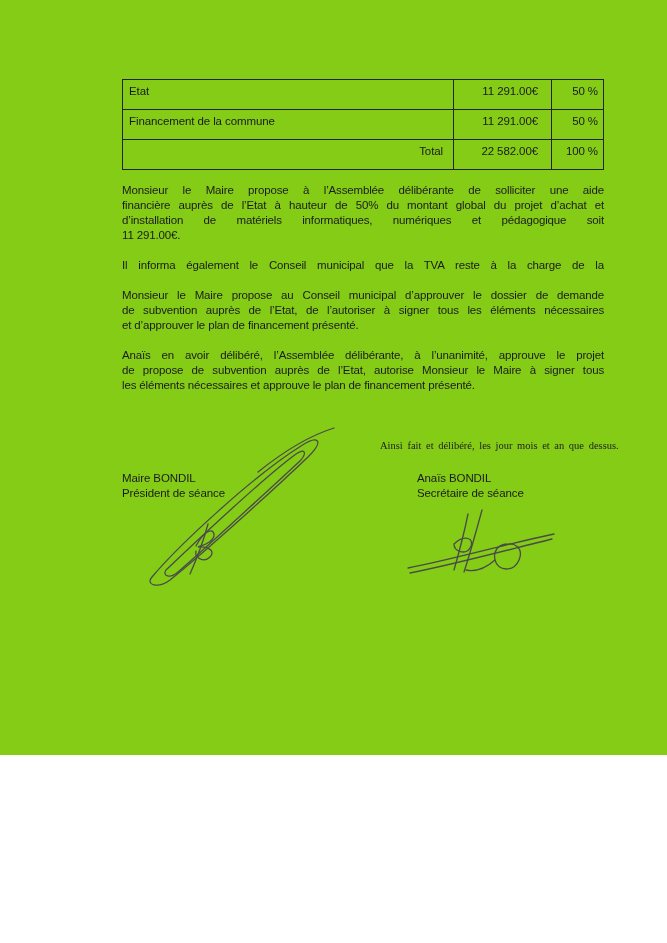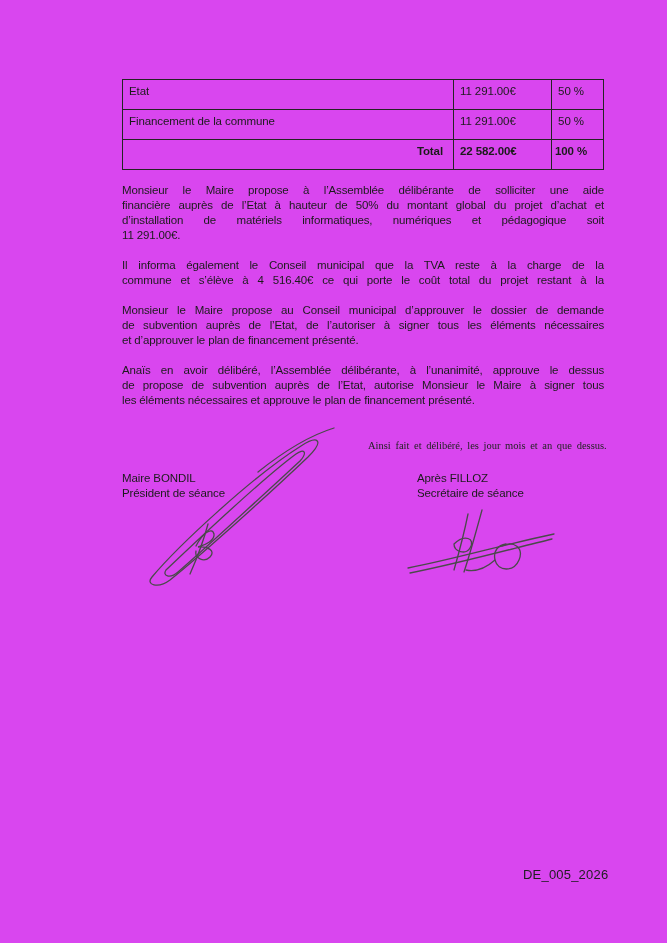--- a/index.html
+++ b/index.html
@@ -1,46 +1,46 @@
 <!DOCTYPE html>
 <html><head>
 <meta charset="utf-8">
 <style>
   html,body { margin:0; padding:0; background:#ffffff; }
   .page {
-    position:relative; width:667px; height:943px; background:#d946ef;
+    position:relative; width:667px; height:755px; background:#84cc16;
     font-family:"Liberation Sans", sans-serif; color:#1b1b1b; overflow:hidden;
   }
 
   
   .fin-table {
     position:absolute; left:122px; top:79px; width:481px;
     border-collapse:collapse; table-layout:fixed;
   }
   .fin-table td {
     border:1.5px solid #242424; font-size:11.5px; letter-spacing:-0.1px;
     padding:5px 6px 4px 6px; height:20px; vertical-align:top; white-space:nowrap;
   }
-  .fin-table .amount { padding-right:20px; }
-  .fin-table .pct { text-align:center; padding-left:2px; padding-right:15px; }
-  .fin-table .total-row td { font-weight:bold; }
+  .fin-table .amount { text-align:right; padding-right:13px; }
+  .fin-table .pct { text-align:right; padding-left:2px; padding-right:5px; }
+  .fin-table .total-row td { font-weight:normal; }
   .fin-table .total-label { text-align:right; padding-right:10px; }
 
   
   .textcol { position:absolute; left:122px; top:183px; width:482px; }
   .para { margin:0 0 15px 0; }
   .line {
     font-size:11.5px; line-height:15px; letter-spacing:-0.15px;
     white-space:nowrap; text-align:left;
   }
   .line.j { text-align:justify; text-align-last:justify; }
   .u { }
 
   .closing {
-    position:absolute; left:368px; top:440px;
+    position:absolute; left:380px; top:440px;
     font-family:"Liberation Serif", serif; font-size:10.5px; color:#222;
     word-spacing:2px; white-space:nowrap;
   }
 
   .sig-block { position:absolute; top:471px; font-size:11.5px; line-height:15px; letter-spacing:-0.1px; }
   .sig-left { left:122px; }
   .sig-right { left:417px; }
 
   .sig-svg { position:absolute; overflow:visible; }
   .sig-svg path { fill:none; stroke:#4a4a4a; stroke-width:1.3; stroke-linecap:round; }
@@ -82,45 +82,44 @@
   <div class="textcol">
     <div class="para">
       <div class="line j">Monsieur le Maire propose à l’Assemblée délibérante de solliciter une aide</div>
       <div class="line j">financière auprès de l’Etat à hauteur de 50% du montant global du projet d’achat et</div>
       <div class="line j">d’installation de matériels informatiques, numériques et pédagogique soit</div>
       <div class="line">11 291.00€.</div>
     </div>
 
     <div class="para">
       <div class="line j">Il informa également le Conseil municipal que la TVA reste à la charge de la</div>
-      <div class="line j">commune et s’élève à 4 516.40€ ce qui porte le coût total du projet restant à la</div>
     </div>
 
     <div class="para">
       <div class="line j">Monsieur le Maire propose au Conseil municipal d’approuver le dossier de demande</div>
       <div class="line j">de subvention auprès de l’Etat, de l’autoriser à signer tous les éléments nécessaires</div>
       <div class="line">et d’approuver le plan de financement présenté.</div>
     </div>
 
     <div class="para">
-      <div class="line j"><span>Anaïs en avoir délibéré, l’Assemblée délibérante, à l’unanimité, </span><span class="u">approuve</span><span> le dessus</span></div>
+      <div class="line j"><span>Anaïs en avoir délibéré, l’Assemblée délibérante, à l’unanimité, </span><span class="u">approuve</span><span> le projet</span></div>
       <div class="line j"><span>de propose de subvention auprès de l’Etat, </span><span class="u">autorise</span><span> Monsieur le Maire à signer tous</span></div>
       <div class="line"><span>les éléments nécessaires et </span><span class="u">approuve</span><span> le plan de financement présenté.</span></div>
     </div>
   </div>
 
   <div class="closing">Ainsi fait et délibéré, les jour mois et an que dessus.</div>
 
   <div class="sig-block sig-left">
     <div>Maire BONDIL</div>
     <div>Président de séance</div>
   </div>
 
   <div class="sig-block sig-right">
-    <div>Après FILLOZ</div>
+    <div>Anaïs BONDIL</div>
     <div>Secrétaire de séance</div>
   </div>
 
   <svg class="sig-svg sig-svg-left" width="200" height="165" viewBox="0 0 200 165" aria-hidden="true">
     <path d="M14,153 C40,122 115,52 163,22 C180,11 187,16 170,33 C128,73 62,132 32,156 C20,165 7,161 14,153"></path>
     <path d="M28,146 C68,108 128,52 158,30 C166,24 170,28 162,37 C124,72 70,122 40,148 C32,155 24,152 28,146"></path>
     <path d="M120,48 C145,28 170,12 196,4"></path>
     <path d="M58,122 C64,110 74,102 76,110 C77,116 68,121 60,123 C70,122 78,127 72,133 C66,139 56,134 58,127"></path>
     <path d="M70,100 C66,115 60,132 52,150"></path>
   </svg>

